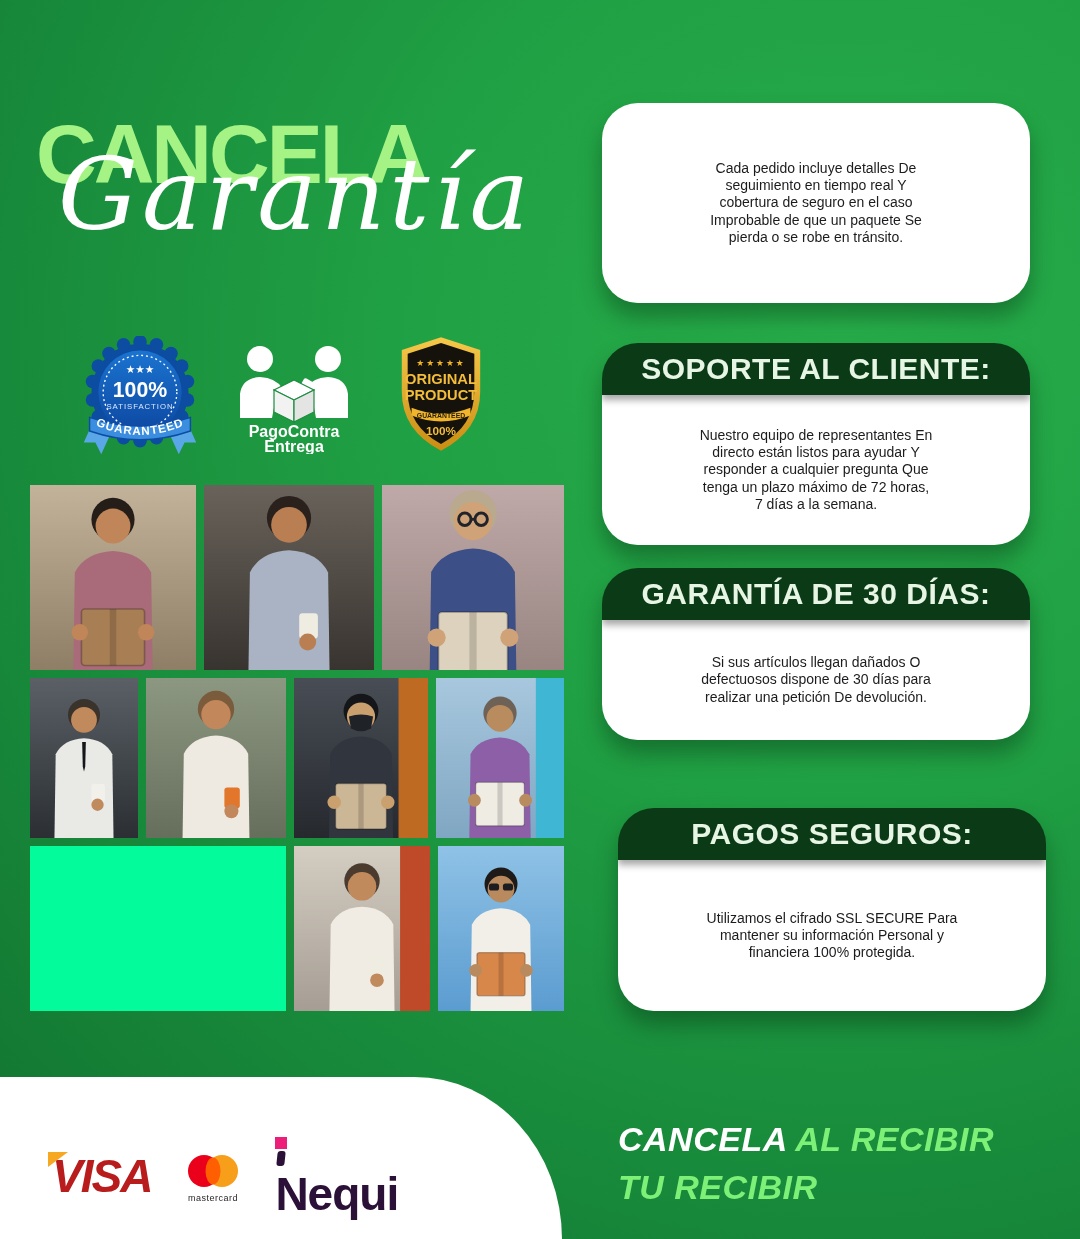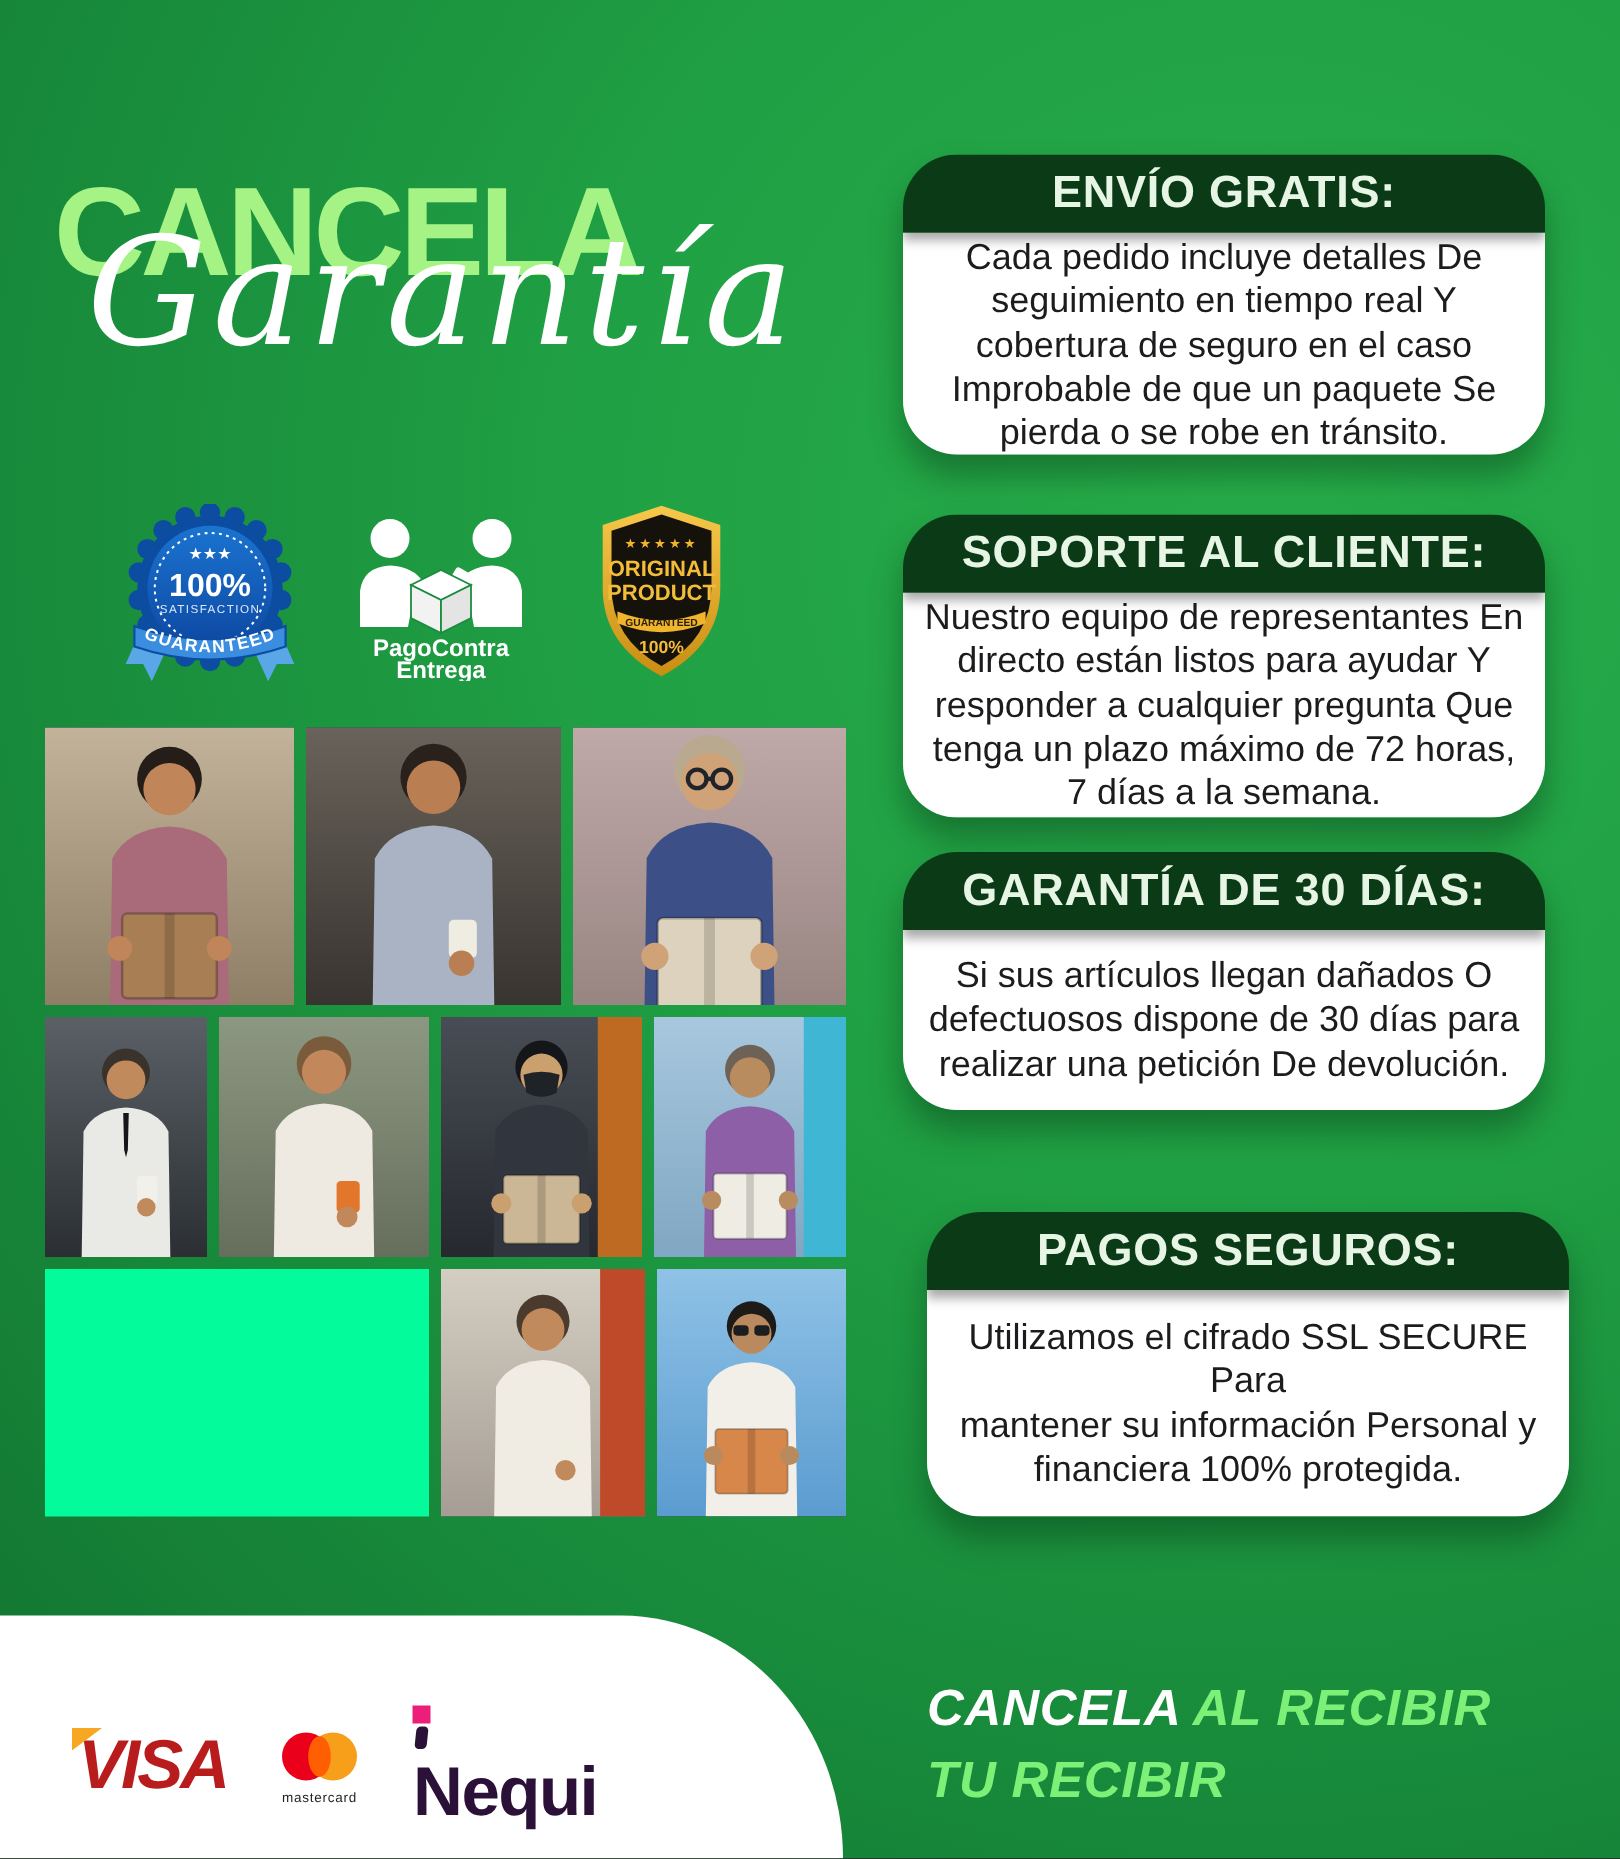--- a/index.html
+++ b/index.html
@@ -39,21 +39,21 @@
   .c4{top:808px;height:203px;margin-left:16px;}
   .card-head{
     height:52px;flex:0 0 52px;background:#0b3a17;
     display:flex;align-items:center;justify-content:center;
     font-weight:bold;font-size:30px;letter-spacing:.5px;color:#e7f5e4;
     box-shadow:0 5px 7px rgba(0,0,0,.35);z-index:2;
   }
   .card-body{
     flex:1;background:#ffffff;
     display:flex;align-items:center;justify-content:center;
-    text-align:center;font-size:24px;line-height:1.22;color:#1c1c1e;
+    text-align:center;font-size:14px;line-height:1.22;color:#1c1c1e;
     white-space:pre-line;padding:2px 10px;
   }
   
   .collage{position:absolute;left:30px;top:485px;width:534px;display:flex;flex-direction:column;gap:8px;}
   .crow{display:flex;gap:8px;}
   .tile{overflow:hidden;position:relative;background:#355;}
   .tile svg{display:block;width:100%;height:100%;}
   
   .paypanel{
     position:absolute;left:0;top:1077px;width:562px;height:162px;
@@ -169,21 +169,20 @@
       <text x="50" y="31" text-anchor="middle" font-size="9" fill="#f0b429" letter-spacing="2">★★★★★</text>
       <text x="50" y="50" text-anchor="middle" font-size="15" font-weight="bold" fill="#f3bd3a">ORIGINAL</text>
       <text x="50" y="66" text-anchor="middle" font-size="15" font-weight="bold" fill="#f3bd3a">PRODUCT</text>
       <path d="M20,74 Q50,86 80,74 L80,82 Q50,94 20,82 Z" fill="#f0b52c"></path>
       <text x="50" y="84" text-anchor="middle" font-size="7" font-weight="bold" fill="#2a1f07">GUARANTEED</text>
       <text x="50" y="102" text-anchor="middle" font-size="12" font-weight="bold" fill="#f3bd3a">100%</text>
     </svg>
   </div>
 
   <div class="card c1">
-    <div class="card-head">ENVÍO GRATIS:</div>
     <div class="card-body">Cada pedido incluye detalles  De
 seguimiento en tiempo real  Y
 cobertura de seguro en el caso
 Improbable de que un paquete  Se
 pierda o se robe en tránsito.</div>
   </div>
   <div class="card c2">
     <div class="card-head">SOPORTE AL CLIENTE:</div>
     <div class="card-body">Nuestro equipo de representantes En
 directo están listos para ayudar  Y

